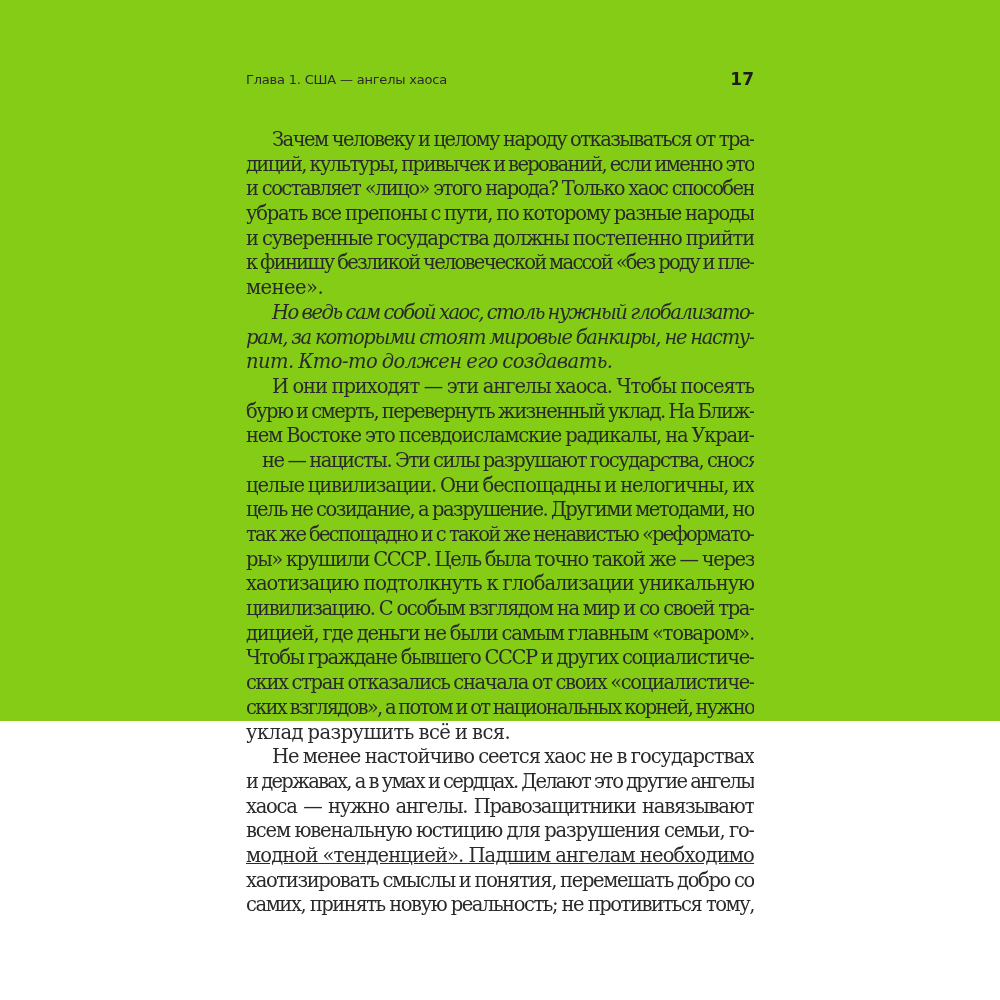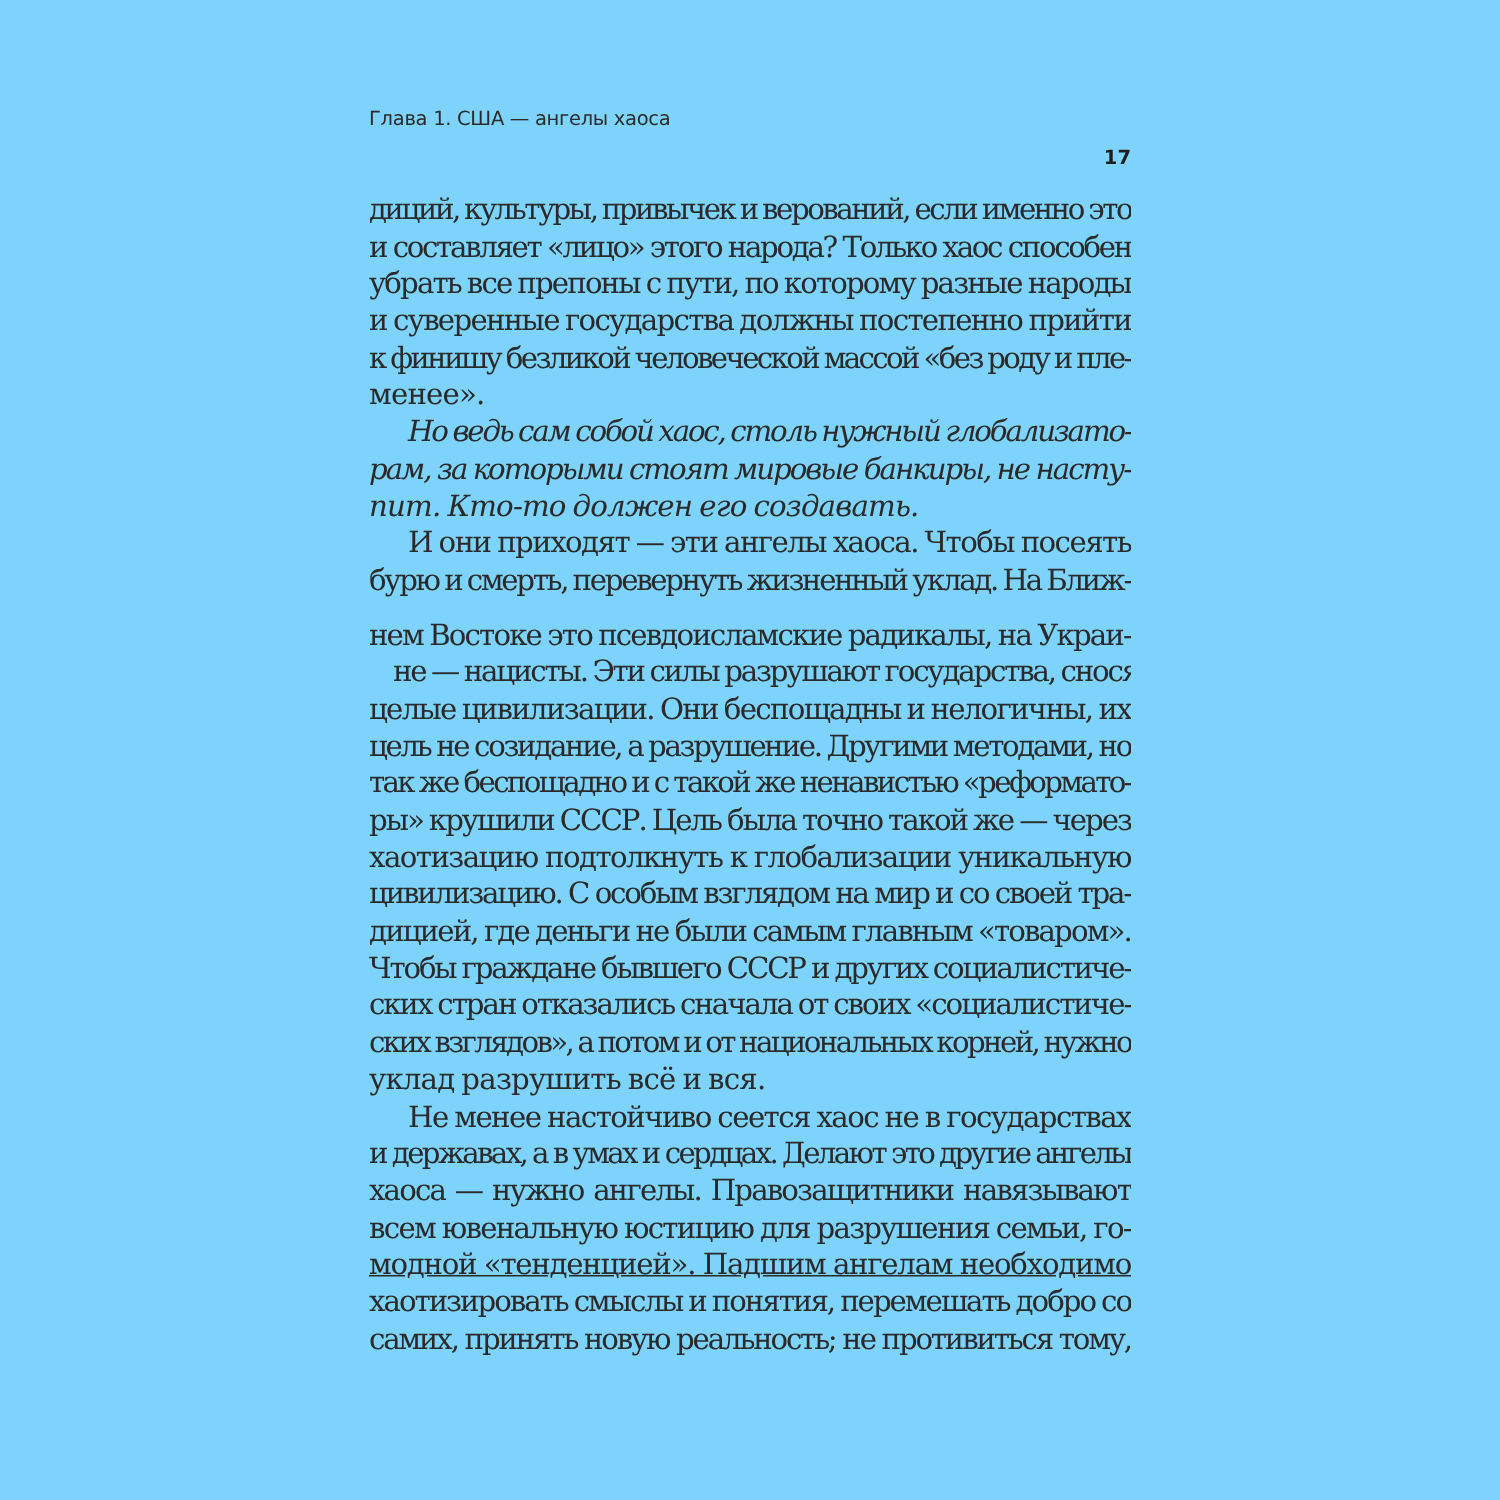--- a/index.html
+++ b/index.html
@@ -9,22 +9,22 @@
   }
   body {
     width: 1000px;
     height: 1000px;
     position: relative;
     overflow: hidden;
   }
   .page {
     position: absolute;
     left: 0; top: 0;
-    width: 1000px; height: 1000px;
-    background: #7dd3fc;
+    width: 1000px; height: 721px;
+    background: #84cc16;
   }
   .running-head {
     position: absolute;
     left: 246px;
     top: 72px;
     width: 508px;
     height: 22px;
   }
   .chapter-title {
     position: absolute;
@@ -34,23 +34,22 @@
     font-size: 13px;
     color: #2b2b2b;
     letter-spacing: -0.2px;
   }
   .page-number {
     position: absolute;
     right: 0;
     top: -3px;
     font-family: "DejaVu Sans", sans-serif;
     font-weight: bold;
-    font-size: 13px;
+    font-size: 17px;
     color: #1e1e1e;
-    margin-top: 29px;
   }
   .text-block {
     position: absolute;
     left: 246px;
     top: 128px;
     width: 508px;
     font-family: "DejaVu Serif", serif;
     font-size: 19.5px;
     color: #2a2a2a;
   }
@@ -79,38 +78,39 @@
 
 <div class="page">
   <div class="running-head">
     <span class="chapter-title">Глава 1. США — ангелы хаоса</span>
     <span class="page-number">17</span>
   </div>
 
   <div class="text-block">
 
     <div>
+      <div class="line indent" style="letter-spacing: -1.55px;">Зачем человеку и целому народу отказываться от тра-</div>
       <div class="line" style="letter-spacing: -1.65px;">диций, культуры, привычек и верований, если именно это</div>
       <div class="line" style="letter-spacing: -1.55px;">и составляет «лицо» этого народа? Только хаос способен</div>
       <div class="line" style="letter-spacing: -1.25px;">убрать все препоны с пути, по которому разные народы</div>
       <div class="line" style="letter-spacing: -1.15px;">и суверенные государства должны постепенно прийти</div>
       <div class="line" style="letter-spacing: -1.75px;">к финишу безликой человеческой массой «без роду и пле-</div>
       <div class="line last">менее».</div>
     </div>
 
     <div>
       <div class="line indent italic" style="letter-spacing: -1.45px;">Но ведь сам собой хаос, столь нужный глобализато-</div>
       <div class="line italic" style="letter-spacing: -1.35px;">рам, за которыми стоят мировые банкиры, не насту-</div>
       <div class="line italic last">пит. Кто-то должен его создавать.</div>
     </div>
 
     <div>
       <div class="line indent" style="letter-spacing: -1.05px;">И они приходят — эти ангелы хаоса. Чтобы посеять</div>
       <div class="line" style="letter-spacing: -1.55px;">бурю и смерть, перевернуть жизненный уклад. На Ближ-</div>
-      <div class="line" style="letter-spacing: -1.25px; margin-top: 12px;">нем Востоке это псевдоисламские радикалы, на Украи-</div>
+      <div class="line" style="letter-spacing: -1.25px;">нем Востоке это псевдоисламские радикалы, на Украи-</div>
       <div class="line" style="letter-spacing: -1.45px; margin-left: 16px;">не — нацисты. Эти силы разрушают государства, сносят</div>
       <div class="line" style="letter-spacing: -1.15px;">целые цивилизации. Они беспощадны и нелогичны, их</div>
       <div class="line" style="letter-spacing: -1.55px;">цель не созидание, а разрушение. Другими методами, но</div>
       <div class="line" style="letter-spacing: -1.75px;">так же беспощадно и с такой же ненавистью «реформато-</div>
       <div class="line" style="letter-spacing: -1.35px;">ры» крушили СССР. Цель была точно такой же — через</div>
       <div class="line" style="letter-spacing: -1.05px;">хаотизацию подтолкнуть к глобализации уникальную</div>
       <div class="line" style="letter-spacing: -1.45px;">цивилизацию. С особым взглядом на мир и со своей тра-</div>
       <div class="line" style="letter-spacing: -1.25px;">дицией, где деньги не были самым главным «товаром».</div>
       <div class="line" style="letter-spacing: -1.45px;">Чтобы граждане бывшего СССР и других социалистиче-</div>
       <div class="line" style="letter-spacing: -1.35px;">ских стран отказались сначала от своих «социалистиче-</div>

